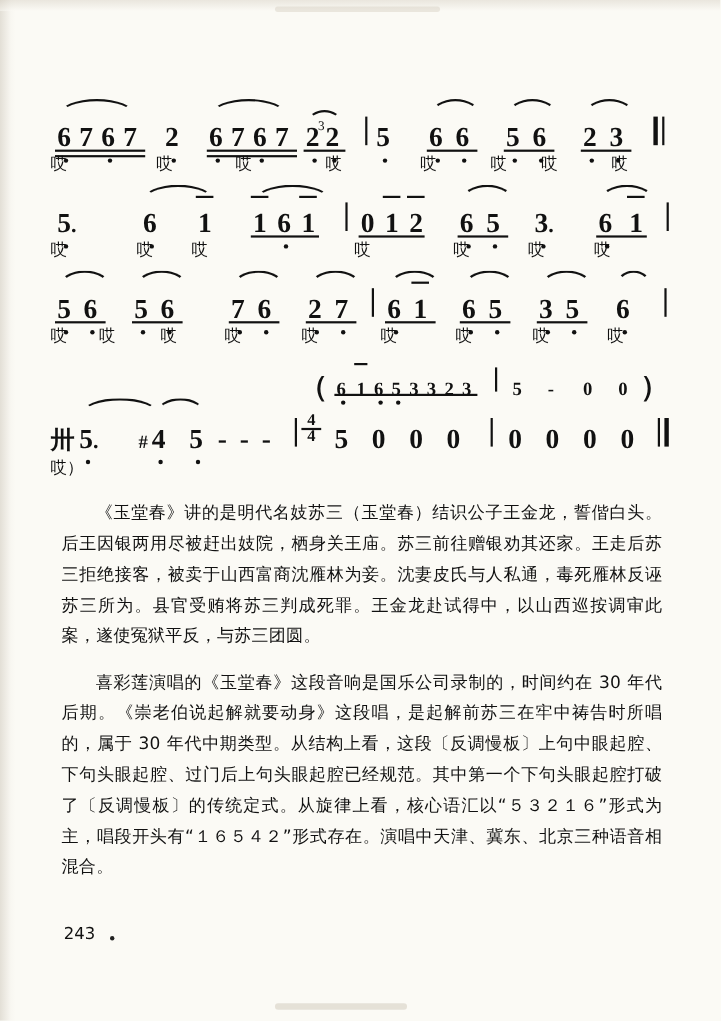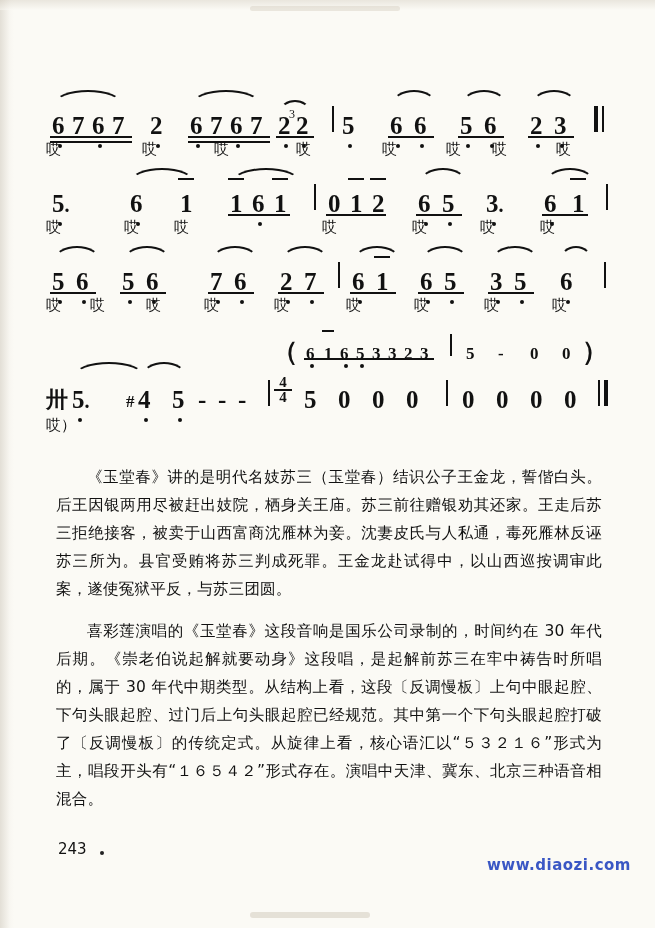--- a/index.html
+++ b/index.html
@@ -130,21 +130,21 @@
     left: 56px;
     top: 452px;
     width: 546px;
     font-family: "DejaVu Sans", sans-serif;
     font-size: 15.5px;
     line-height: 28px;
     color: #111;
     text-align: justify;
   }
   .para {
-    margin: 11px 0 14px 0;
+    margin: 0 0 14px 0;
     text-indent: 2em;
     letter-spacing: .2px;
   }
   .para:last-child { margin-bottom: 0; }
 
   
   .page-no {
     position: absolute;
     left: 58px;
     top: 840px;
@@ -481,17 +481,16 @@
 
   <div class="body-text">
     <p class="para">《玉堂春》讲的是明代名妓苏三（玉堂春）结识公子王金龙，誓偕白头。后王因银两用尽被赶出妓院，栖身关王庙。苏三前往赠银劝其还家。王走后苏三拒绝接客，被卖于山西富商沈雁林为妾。沈妻皮氏与人私通，毒死雁林反诬苏三所为。县官受贿将苏三判成死罪。王金龙赴试得中，以山西巡按调审此案，遂使冤狱平反，与苏三团圆。</p>
     <p class="para">喜彩莲演唱的《玉堂春》这段音响是国乐公司录制的，时间约在 30 年代后期。《崇老伯说起解就要动身》这段唱，是起解前苏三在牢中祷告时所唱的，属于 30 年代中期类型。从结构上看，这段〔反调慢板〕上句中眼起腔、下句头眼起腔、过门后上句头眼起腔已经规范。其中第一个下句头眼起腔打破了〔反调慢板〕的传统定式。从旋律上看，核心语汇以“５３２１６”形式为主，唱段开头有“１６５４２”形式存在。演唱中天津、冀东、北京三种语音相混合。</p>
   </div>
 
   <div class="page-no">243</div>
   <div class="footer-dot"></div>
 
   <div class="watermark">
-    <div class="wm-url">www.diaozi.com</div>
   </div>
 
   <div class="bottom-smudge"></div>
 </div>
 
 </body></html>

